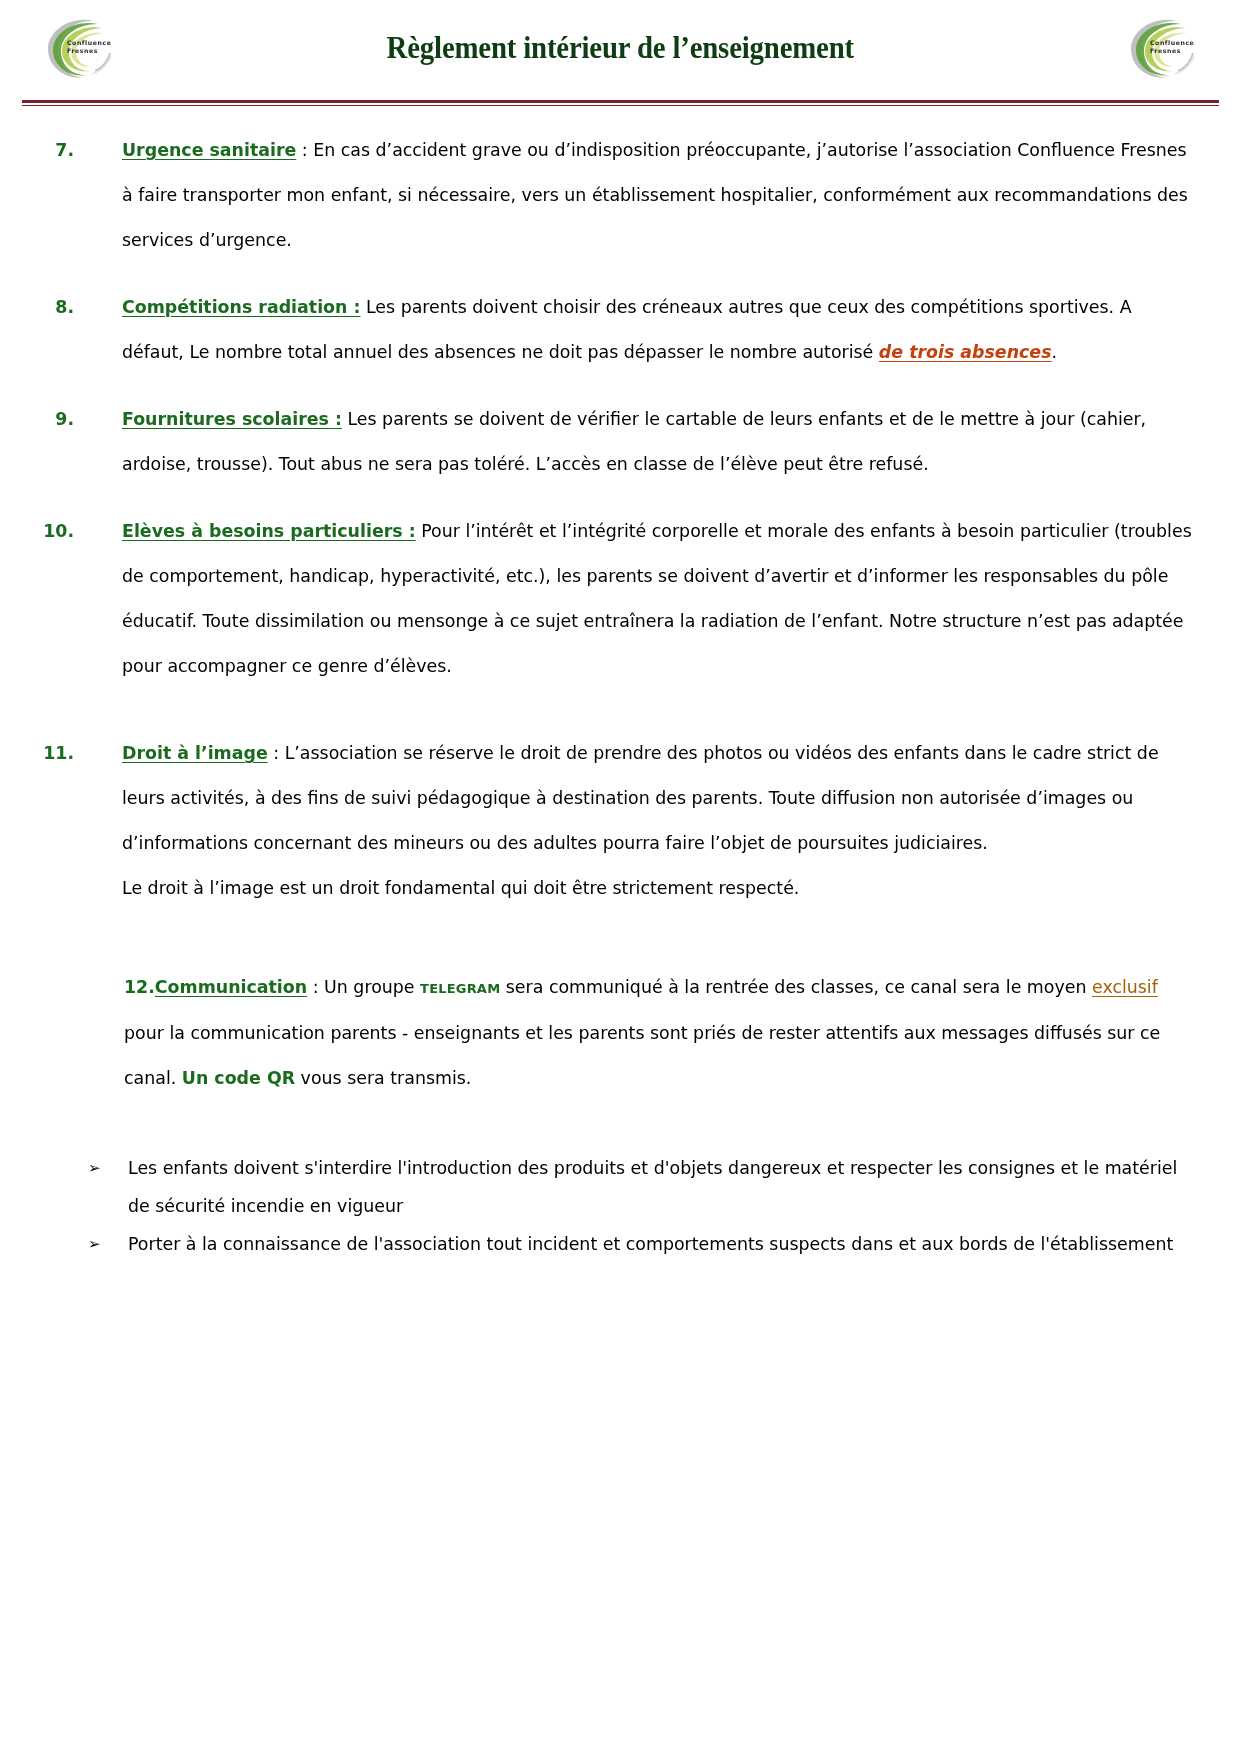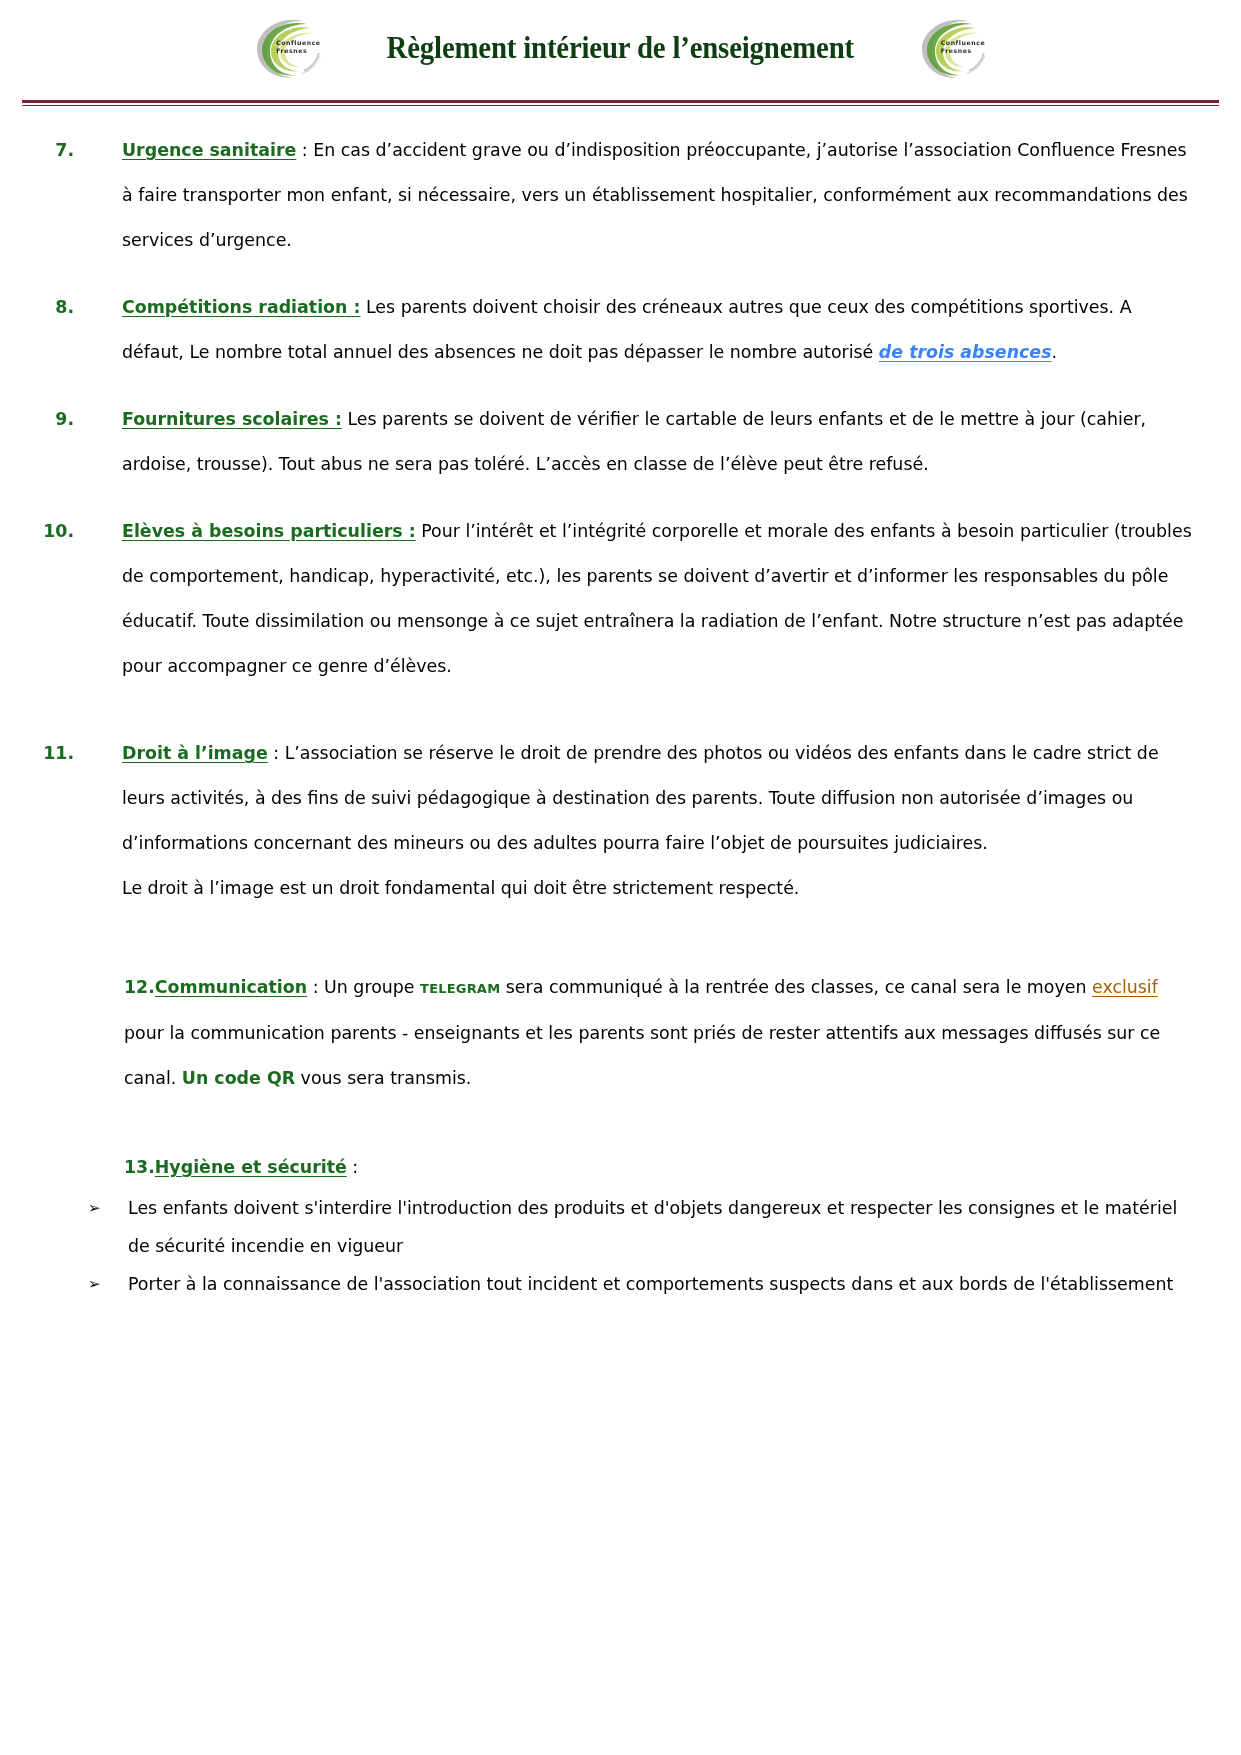--- a/index.html
+++ b/index.html
@@ -23,21 +23,21 @@
     box-sizing: border-box;
     background: #fff;
   }
 
   
   .header {
     position: relative;
     height: 96px;
     display: flex;
     align-items: center;
-    justify-content: center;
+    justify-content: space-between;
     padding: 0 40px;
   }
   .header-title {
     font-family: "Liberation Serif", "DejaVu Serif", serif;
     font-size: 31px;
     font-weight: bold;
     color: #0d3d10;
     letter-spacing: -0.2px;
     white-space: nowrap;
     margin: 0 42px;
@@ -109,21 +109,21 @@
     margin-left: 36px;
   }
 
   .lead {
     color: #1a6b1f;
     font-weight: bold;
     text-decoration: underline;
     text-underline-offset: 3px;
   }
   .em-green {
-    color: #3b82f6;
+    color: #c2410c;
     font-weight: bold;
     font-style: italic;
     text-decoration: underline;
     text-underline-offset: 3px;
   }
   .em-green-plain {
     color: #1a6b1f;
     font-weight: bold;
     margin-top: 22px;
   }
@@ -255,21 +255,20 @@
       <div class="item-num">11.</div>
       <div class="item-body"><span class="lead">Droit à l’image</span><span> : </span><span>L’association se réserve le droit de prendre des photos ou vidéos des enfants dans le cadre strict de leurs activités, à des fins de suivi pédagogique à destination des parents. Toute diffusion non autorisée d’images ou d’informations concernant des mineurs ou des adultes pourra faire l’objet de poursuites judiciaires.</span><br><span>Le droit à l’image est un droit fondamental qui doit être strictement respecté.</span></div>
     </div>
 
     <div class="gap-lg"></div>
 
     <div class="indent-block"><span class="em-green-plain">12.</span><span class="lead">Communication</span><span> : </span><span>Un groupe </span><span class="smallcaps">TELEGRAM</span><span> sera communiqué à la rentrée des classes, ce canal sera le moyen </span><span class="em-black-ul">exclusif</span><span> pour la communication parents - enseignants et les parents sont priés de rester attentifs aux messages diffusés sur ce canal. </span><span class="em-green-plain">Un code QR</span><span> vous sera transmis.</span></div>
 
     <div class="gap-lg"></div>
 
-    <div class="indent-block-13"><span class="em-green-plain">13.</span><span class="lead">Hygiène et sécurité</span><span> :</span></div>
 
     <div class="bullets">
       <div class="bullet">
         <div class="bullet-mark">➢</div>
         <div class="bullet-text">Les enfants doivent s'interdire l'introduction des produits et d'objets dangereux et respecter les consignes et le matériel de sécurité incendie en vigueur</div>
       </div>
       <div class="bullet">
         <div class="bullet-mark">➢</div>
         <div class="bullet-text">Porter à la connaissance de l'association tout incident et comportements suspects dans et aux bords de l'établissement</div>
       </div>

